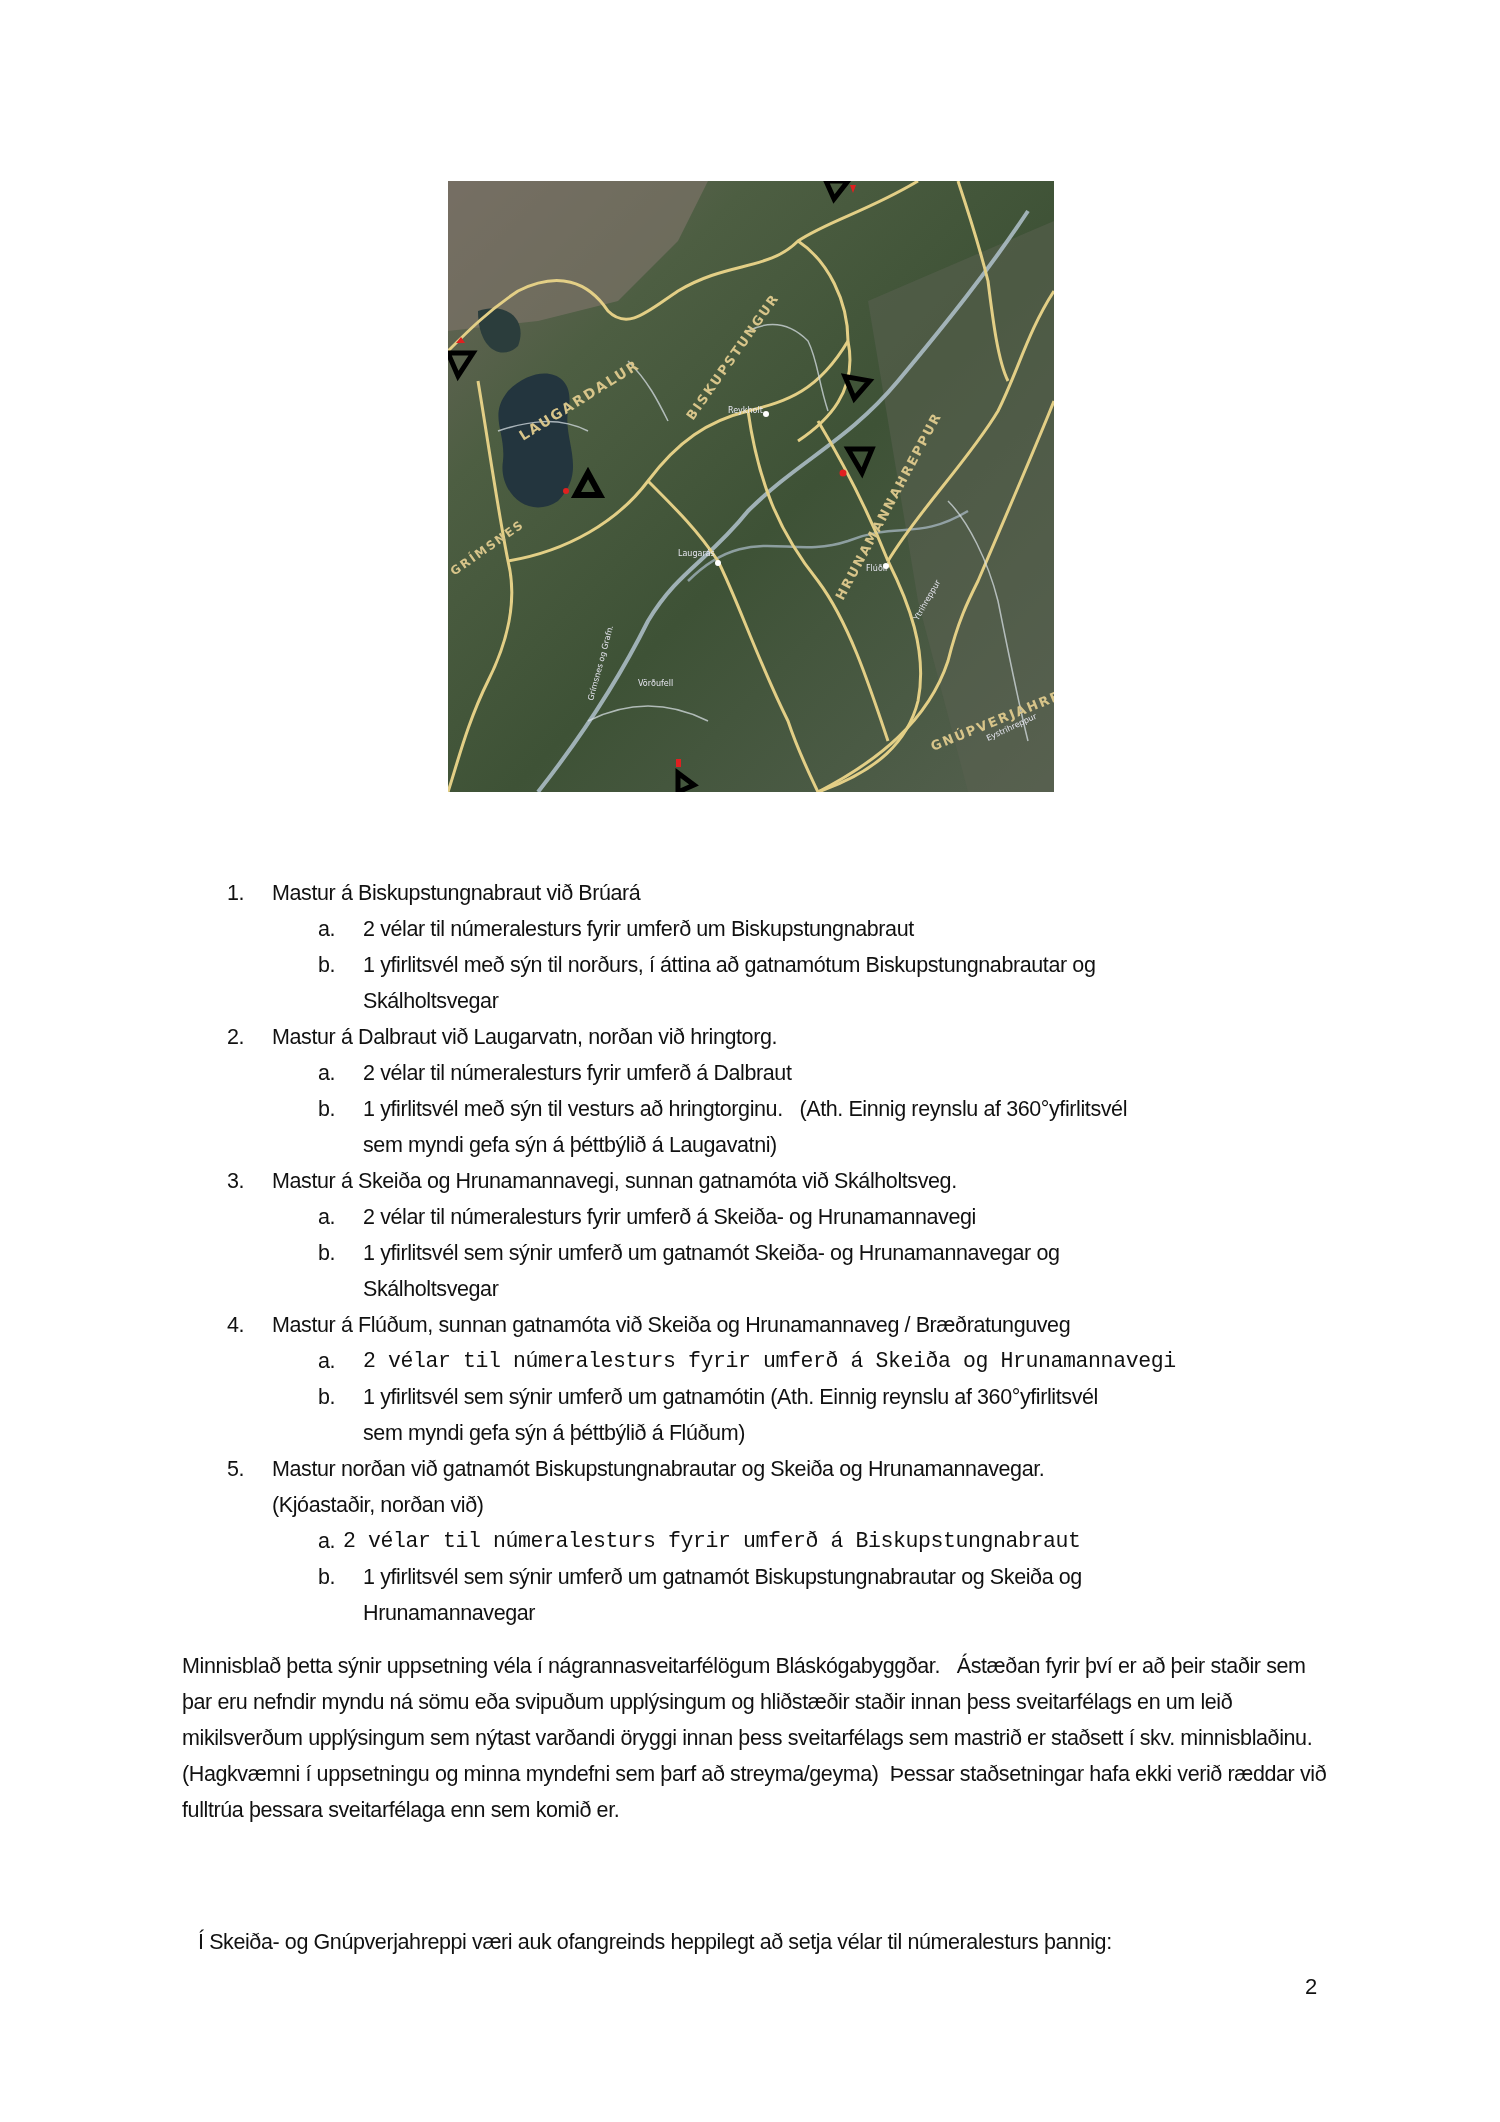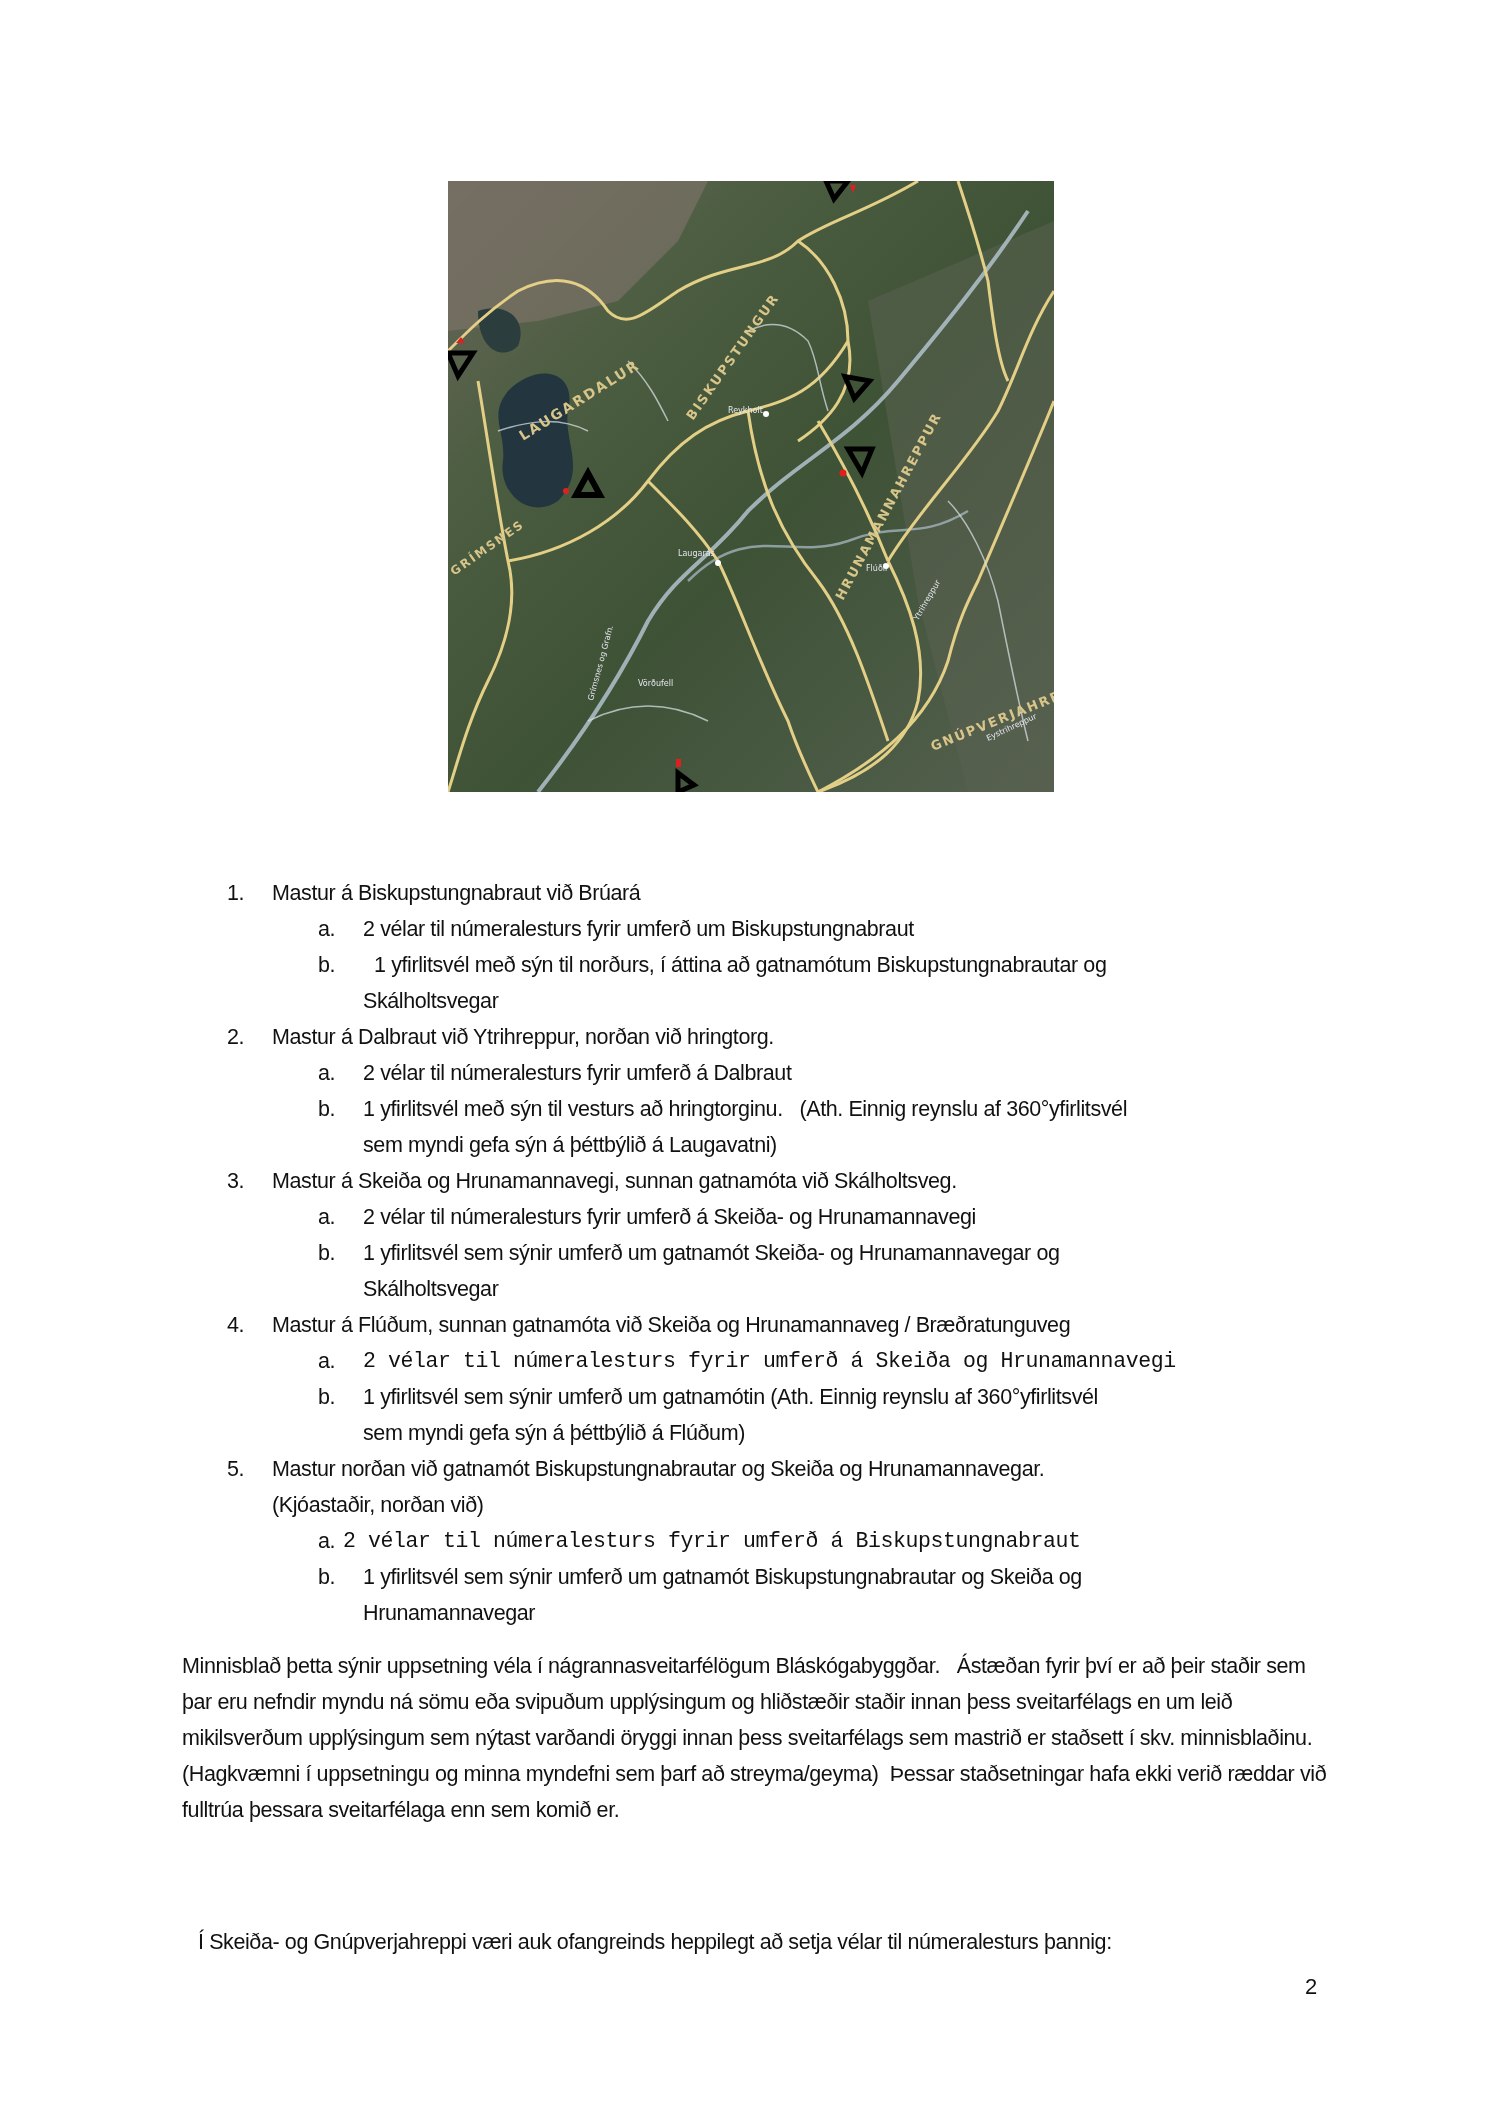--- a/index.html
+++ b/index.html
@@ -113,27 +113,27 @@
   </div>
 
   <div>
 
     <div>
       <span class="num" style="left:227px; top:875px;">1.</span>
       <span class="txt" style="left:272px; top:875px;">Mastur á Biskupstungnabraut við Brúará</span>
       <span class="num" style="left:318px; top:911px;">a.</span>
       <span class="txt" style="left:363px; top:911px;">2 vélar til númeralesturs fyrir umferð um Biskupstungnabraut</span>
       <span class="num" style="left:318px; top:947px;">b.</span>
-      <span class="txt" style="left:374px; top:947px;">1 yfirlitsvél með sýn til norðurs, í áttina að gatnamótum Biskupstungnabrautar og</span>
+      <span class="txt" style="left:363px; top:947px;">1 yfirlitsvél með sýn til norðurs, í áttina að gatnamótum Biskupstungnabrautar og</span>
       <span class="txt" style="left:363px; top:983px;">Skálholtsvegar</span>
     </div>
 
     <div>
       <span class="num" style="left:227px; top:1019px;">2.</span>
-      <span class="txt" style="left:272px; top:1019px;">Mastur á Dalbraut við Ytrihreppur, norðan við hringtorg.</span>
+      <span class="txt" style="left:272px; top:1019px;">Mastur á Dalbraut við Laugarvatn, norðan við hringtorg.</span>
       <span class="num" style="left:318px; top:1055px;">a.</span>
       <span class="txt" style="left:363px; top:1055px;">2 vélar til númeralesturs fyrir umferð á Dalbraut</span>
       <span class="num" style="left:318px; top:1091px;">b.</span>
       <span class="txt" style="left:363px; top:1091px; white-space:pre;">1 yfirlitsvél með sýn til vesturs að hringtorginu.   (Ath. Einnig reynslu af 360°yfirlitsvél</span>
       <span class="txt" style="left:363px; top:1127px;">sem myndi gefa sýn á þéttbýlið á Laugavatni)</span>
     </div>
 
     <div>
       <span class="num" style="left:227px; top:1163px;">3.</span>
       <span class="txt" style="left:272px; top:1163px;">Mastur á Skeiða og Hrunamannavegi, sunnan gatnamóta við Skálholtsveg.</span>

